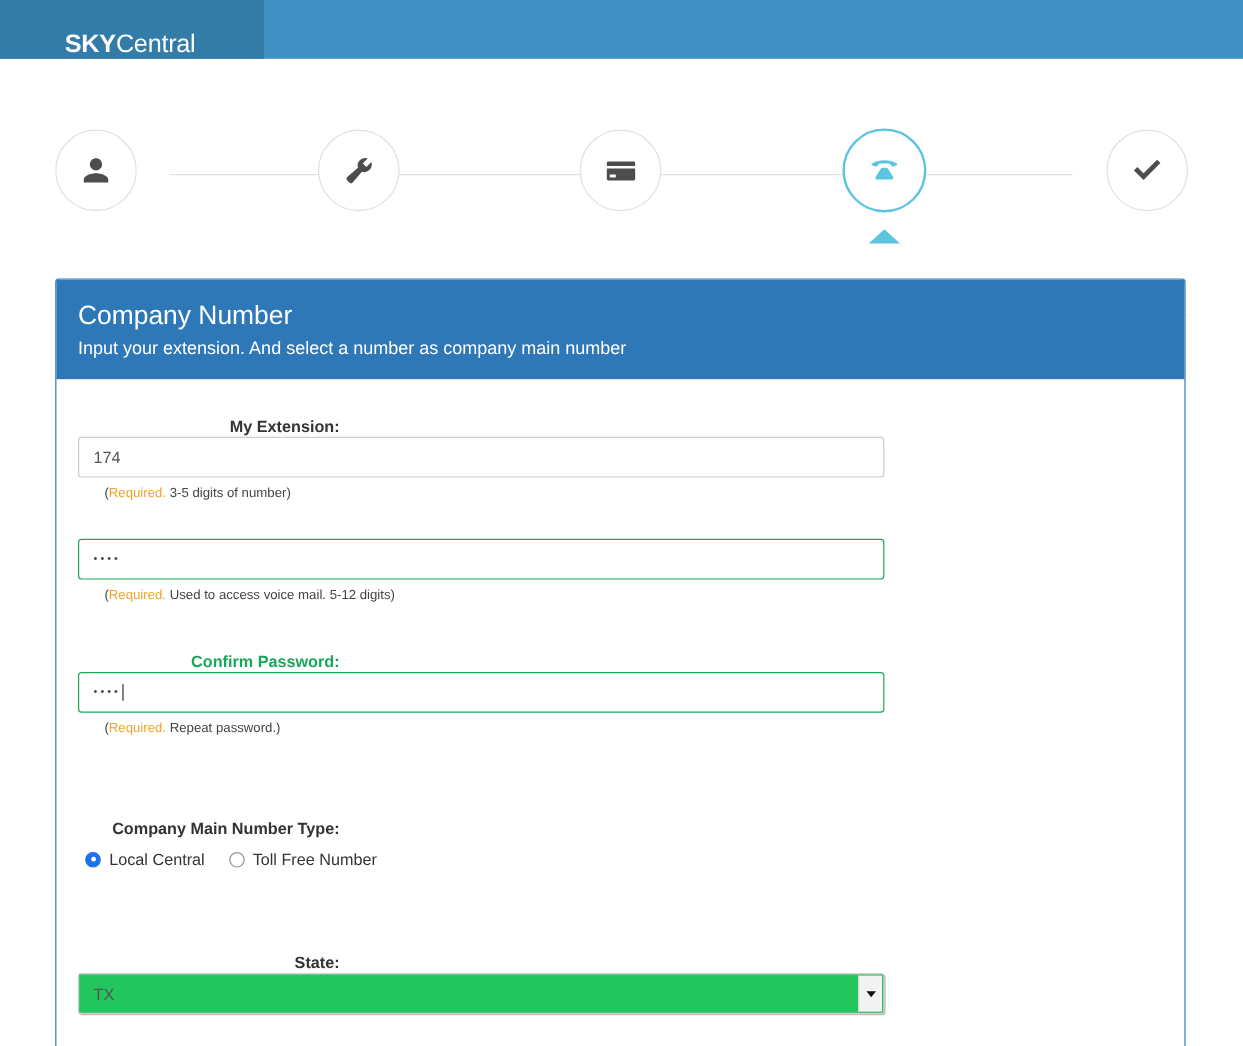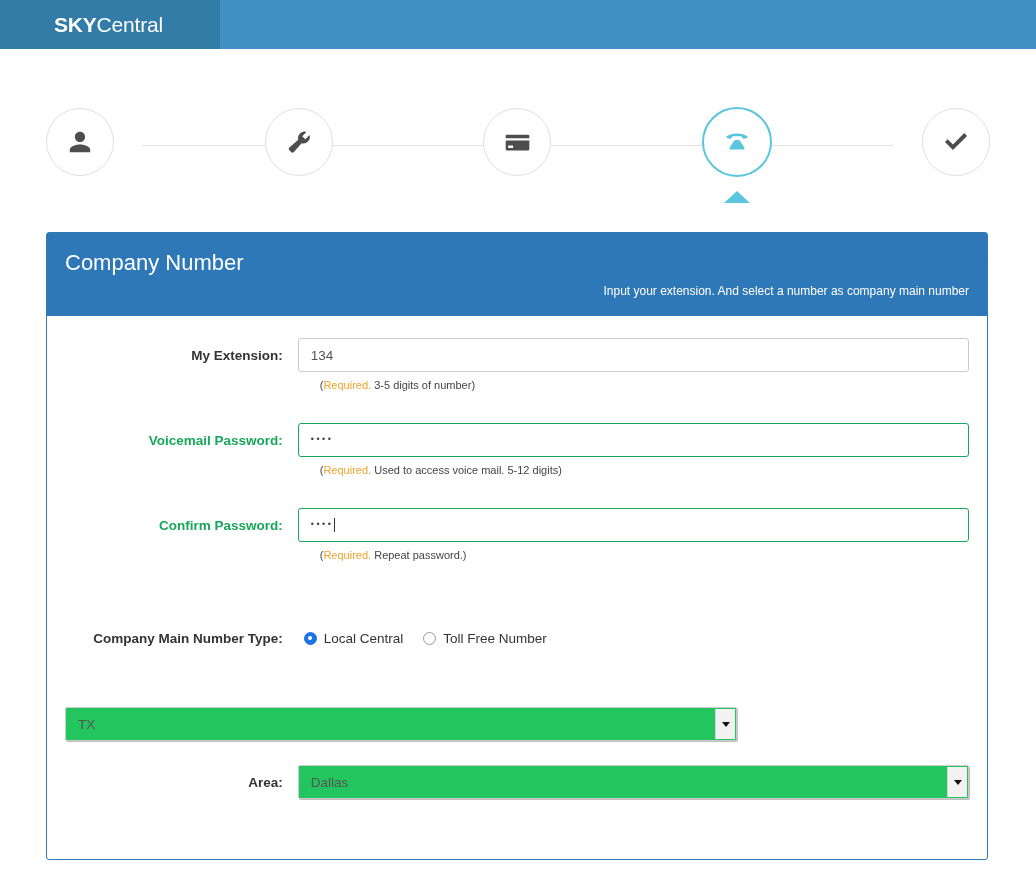--- a/index.html
+++ b/index.html
@@ -21,21 +21,21 @@
     height: 49px;
     width: 100%;
     background: #4090c4;
     display: flex;
     align-items: stretch;
   }
   .brand-block {
     width: 220px;
     background: #337ca8;
     display: flex;
-    align-items: center;
+    align-items: flex-end;
     padding-left: 54px;
     box-sizing: border-box;
   }
   .brand-text {
     color: #ffffff;
     font-size: 21px;
     letter-spacing: -0.2px;
     white-space: nowrap;
   }
   .brand-text .b-strong { font-weight: bold; }
@@ -124,33 +124,33 @@
     padding: 16px 18px 17px 18px;
     color: #ffffff;
   }
   .panel-title {
     font-size: 22px;
     font-weight: normal;
     line-height: 28px;
     margin-bottom: 6px;
   }
   .panel-sub {
-    font-size: 12px;
+    font-size: 15px;
     line-height: 16px;
-    text-align: right;
   }
   .panel-body {
     padding: 22px 18px 14px 18px;
   }
 
   
   .frow {
     display: flex;
     align-items: flex-start;
     margin-bottom: 2px;
+    flex-direction: column;
   }
   .flabel {
     width: 233px;
     text-align: right;
     padding-right: 15px;
     box-sizing: border-box;
     font-size: 13.5px;
     font-weight: bold;
     color: #333333;
     padding-top: 9px;
@@ -347,30 +347,29 @@
     <div class="panel-title">Company Number</div>
     <div class="panel-sub">Input your extension. And select a number as company main number</div>
   </div>
 
   <div class="panel-body">
 
     <div class="frow">
       <div class="flabel">My Extension:</div>
       <div class="fctl">
         <div class="inp">
-          <span>134</span>
+          <span>174</span>
         </div>
         <div class="hint"><span>(</span><span class="req">Required.</span><span> 3-5 digits of number)</span></div>
       </div>
     </div>
 
     <div class="gap-sm"></div>
 
     <div class="frow">
-      <div class="flabel ok">Voicemail Password:</div>
       <div class="fctl">
         <div class="inp ok pw">
           <span class="dots">••••</span>
         </div>
         <div class="hint"><span>(</span><span class="req">Required.</span><span> Used to access voice mail. 5-12 digits)</span></div>
       </div>
     </div>
 
     <div class="gap-sm"></div>
 
@@ -399,20 +398,21 @@
             <span class="rdo"></span>
             <span>Toll Free Number</span>
           </div>
         </div>
       </div>
     </div>
 
     <div class="spacer-row"></div>
 
     <div class="frow">
+      <div class="flabel">State:</div>
       <div class="fctl">
         <div class="sel">
           <span>TX</span>
           <span class="sel-arrow"></span>
         </div>
       </div>
     </div>
 
     <div class="gap-sm"></div>
 

